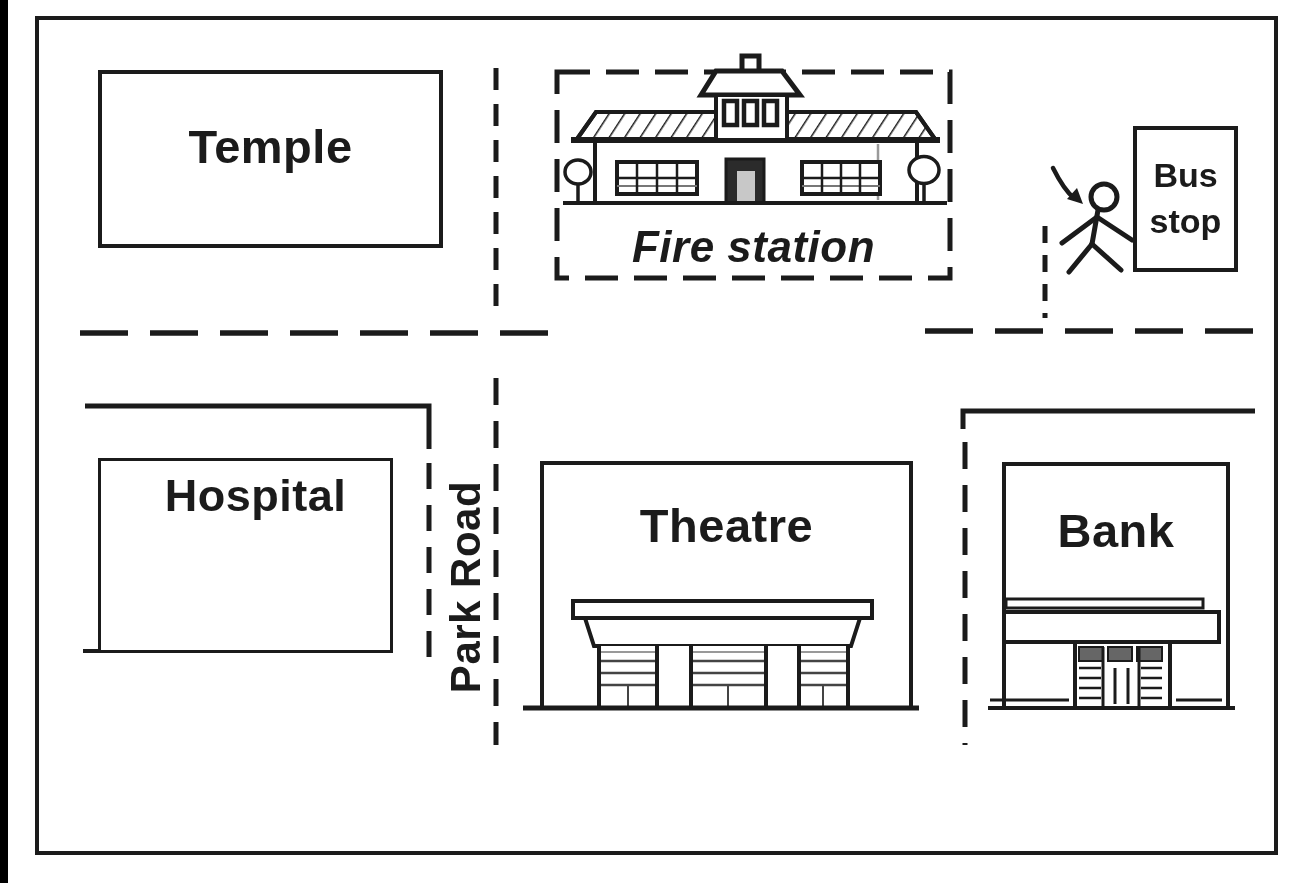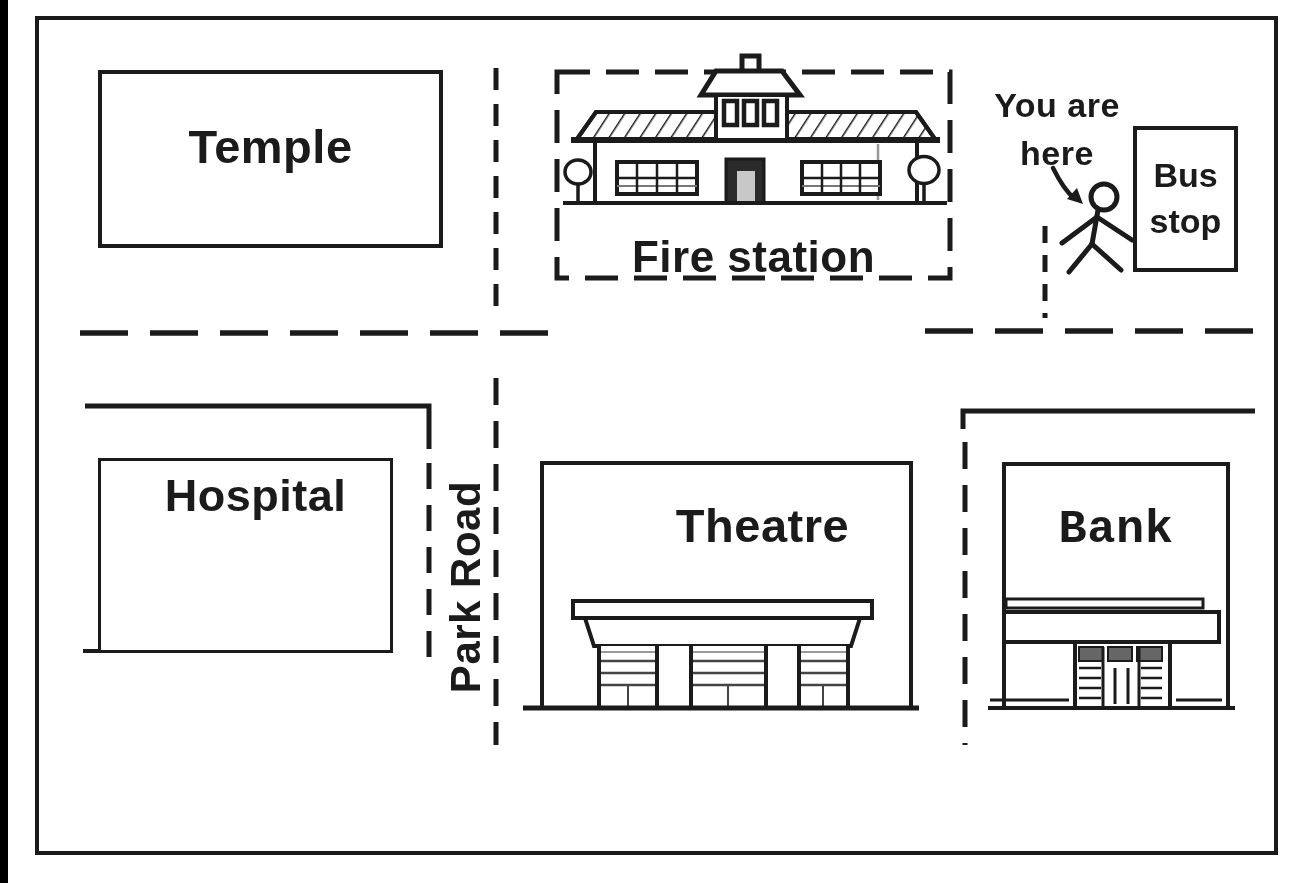--- a/index.html
+++ b/index.html
@@ -24,25 +24,25 @@
   svg.overlay{position:absolute;left:0;top:0;z-index:2;}
   .box{
     position:absolute;border:4px solid var(--ink);box-sizing:border-box;z-index:3;
     background:transparent;
   }
   .label{
     position:absolute;z-index:4;color:var(--ink);font-weight:700;
     text-align:center;letter-spacing:0.5px;white-space:nowrap;
   }
   .lbl-temple{left:98px;top:70px;width:345px;height:152px;display:flex;align-items:center;justify-content:center;font-size:47px;}
-  .lbl-fire{left:557px;top:232px;width:393px;font-size:44px;}
+  .lbl-fire{left:557px;top:222px;width:393px;font-size:44px;font-style:italic;}
   .lbl-gandhi{left:565px;top:314px;width:350px;font-size:48px;}
   .lbl-hospital{left:98px;top:470px;width:315px;font-size:45px;}
-  .lbl-theatre{left:540px;top:498px;width:373px;font-size:47px;padding-left:36px;}
-  .lbl-bank{left:1002px;top:503px;width:228px;font-size:47px;font-family:Liberation Mono, monospace;}
+  .lbl-theatre{left:540px;top:498px;width:373px;font-size:47px;}
+  .lbl-bank{left:1002px;top:503px;width:228px;font-size:47px;}
   .lbl-park{
     left:316px;top:563px;width:300px;height:48px;font-size:42px;
     transform:rotate(-90deg);transform-origin:center center;
   }
   .lbl-marker{left:972px;top:82px;width:170px;font-size:34px;line-height:1.4;}
   .bus-stop-box{
     left:1133px;top:126px;width:105px;height:146px;
     display:flex;flex-direction:column;align-items:center;justify-content:center;
     font-size:34px;line-height:1.35;font-weight:700;color:var(--ink);z-index:3;
   }
@@ -206,23 +206,19 @@
   <div class="box theatre-box" style="left:540px;top:461px;width:373px;height:247px;"></div>
   <div class="box bank-box" style="left:1002px;top:462px;width:228px;height:246px;"></div>
 
   <div class="label lbl-temple">Temple</div>
   <div class="label lbl-fire">Fire station</div>
   <div class="label lbl-park">Park Road</div>
   <div class="label lbl-hospital">Hospital</div>
   <div class="label lbl-theatre">Theatre</div>
   <div class="label lbl-bank">Bank</div>
 
-  <div class="label lbl-marker">
-    <div>You are</div>
-    <div>here</div>
-  </div>
 
   <div class="box bus-stop-box">
     <div>Bus</div>
     <div>stop</div>
   </div>
 
 </div>
 
 </body></html>

